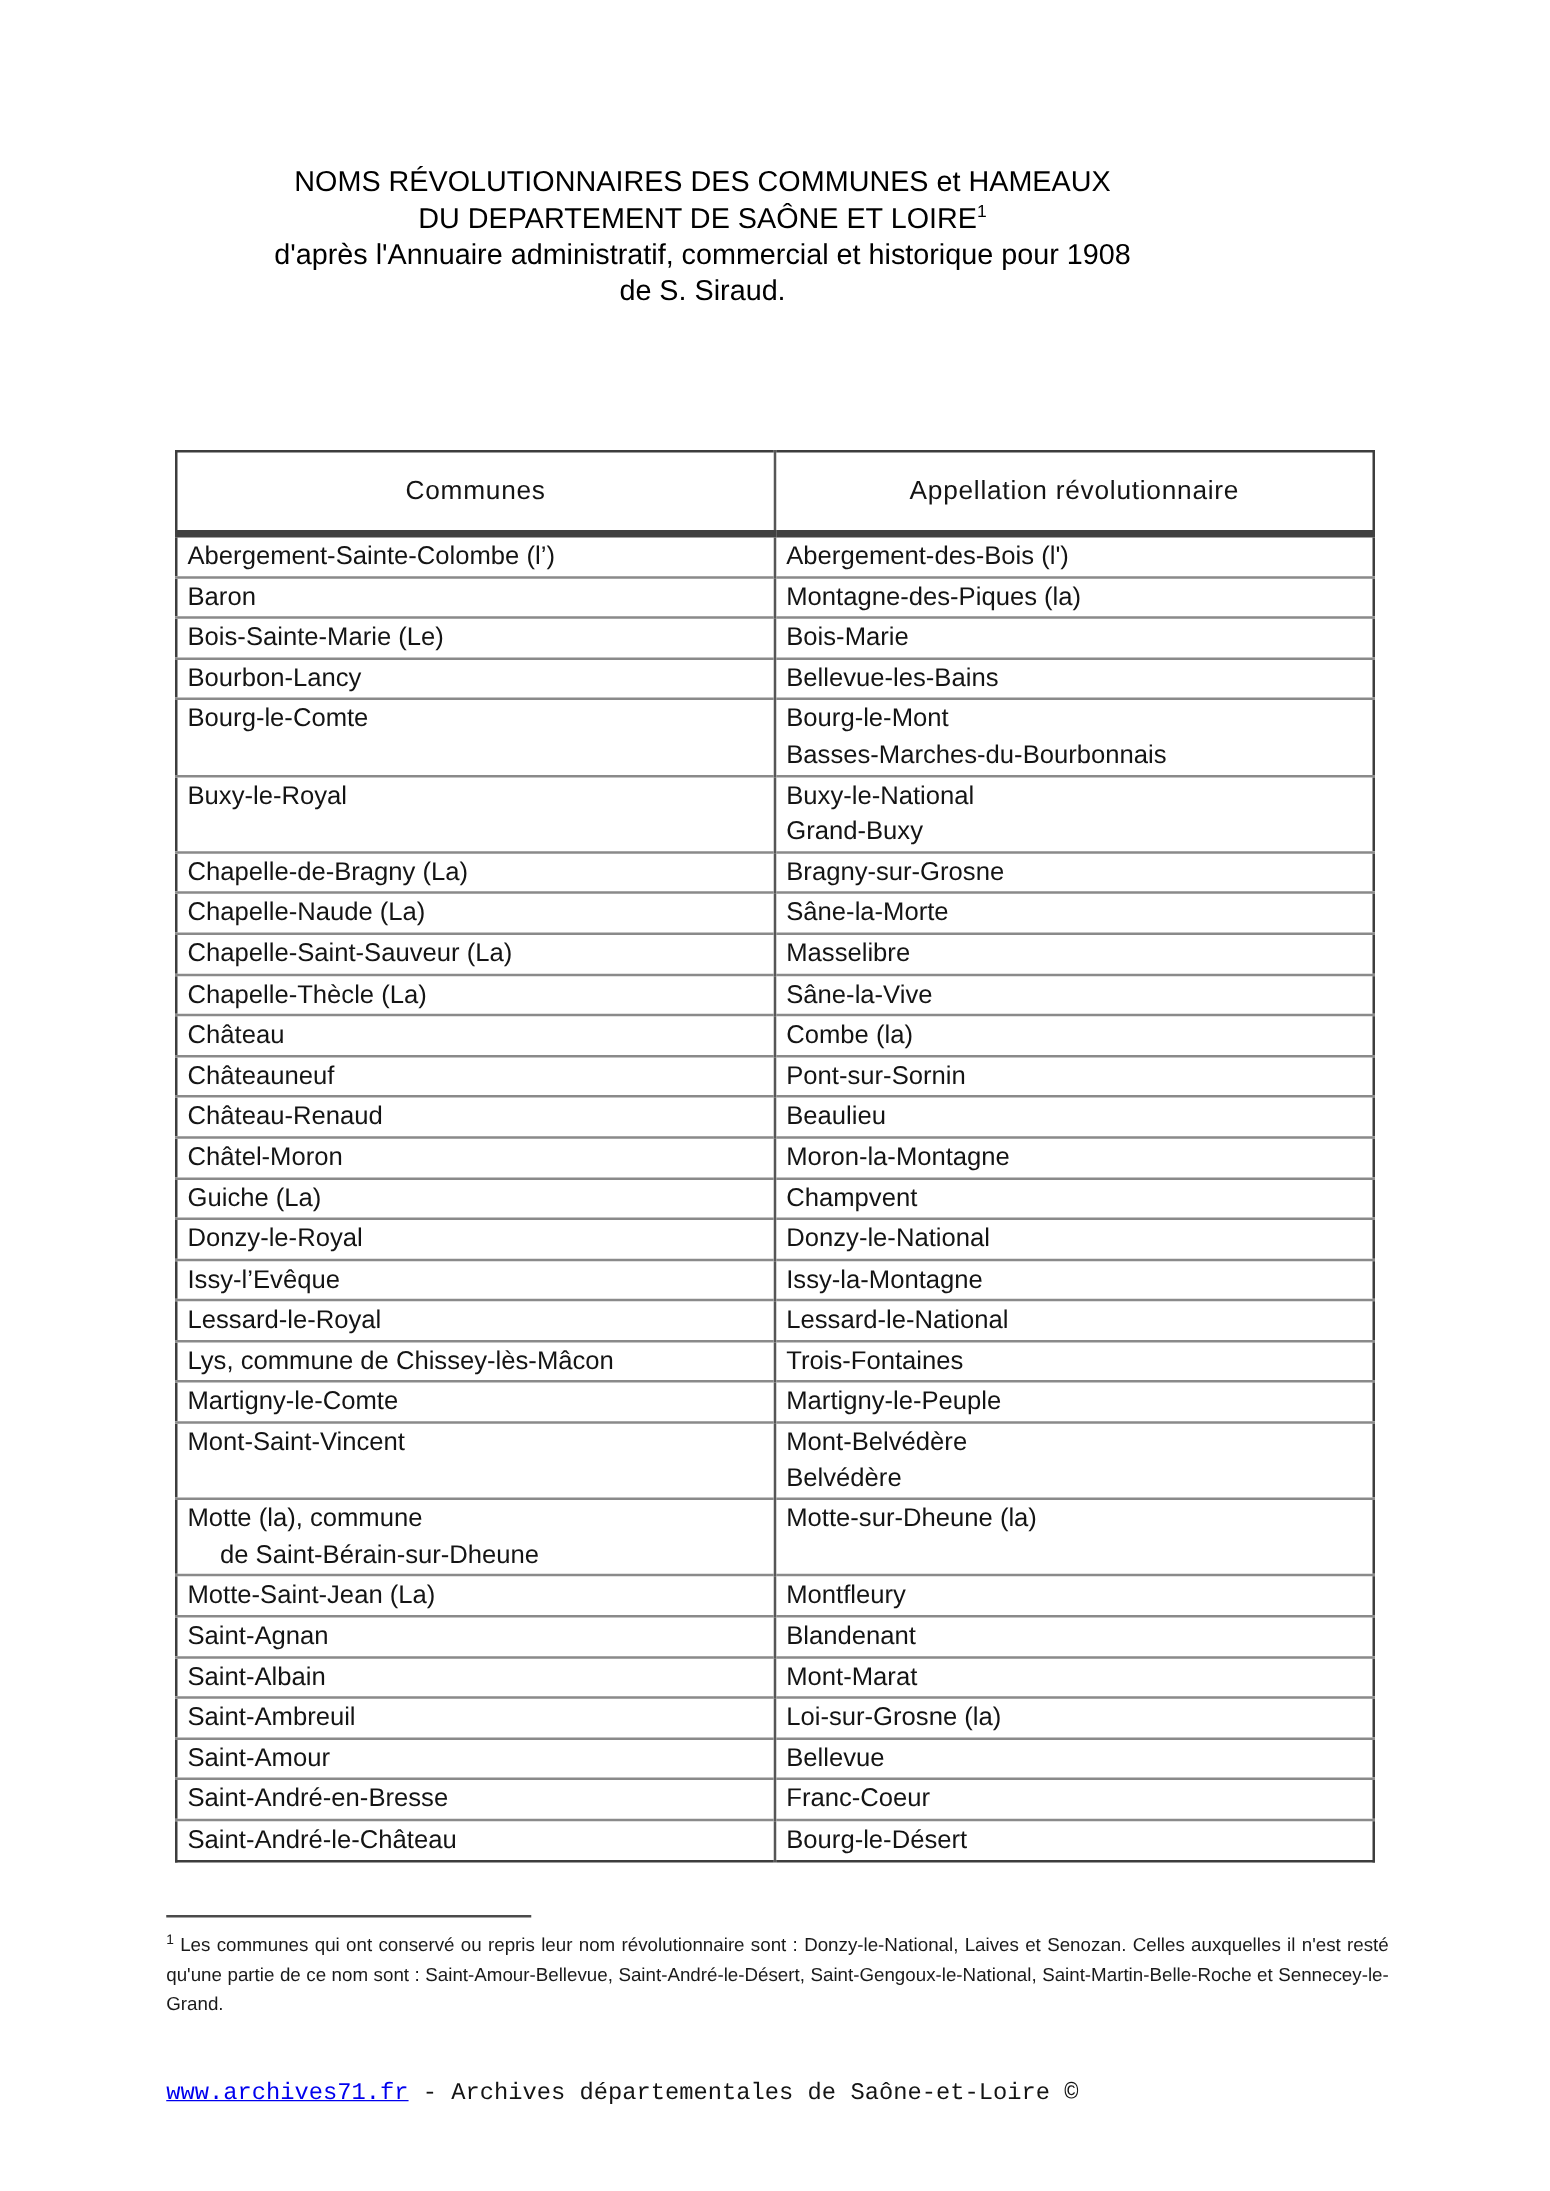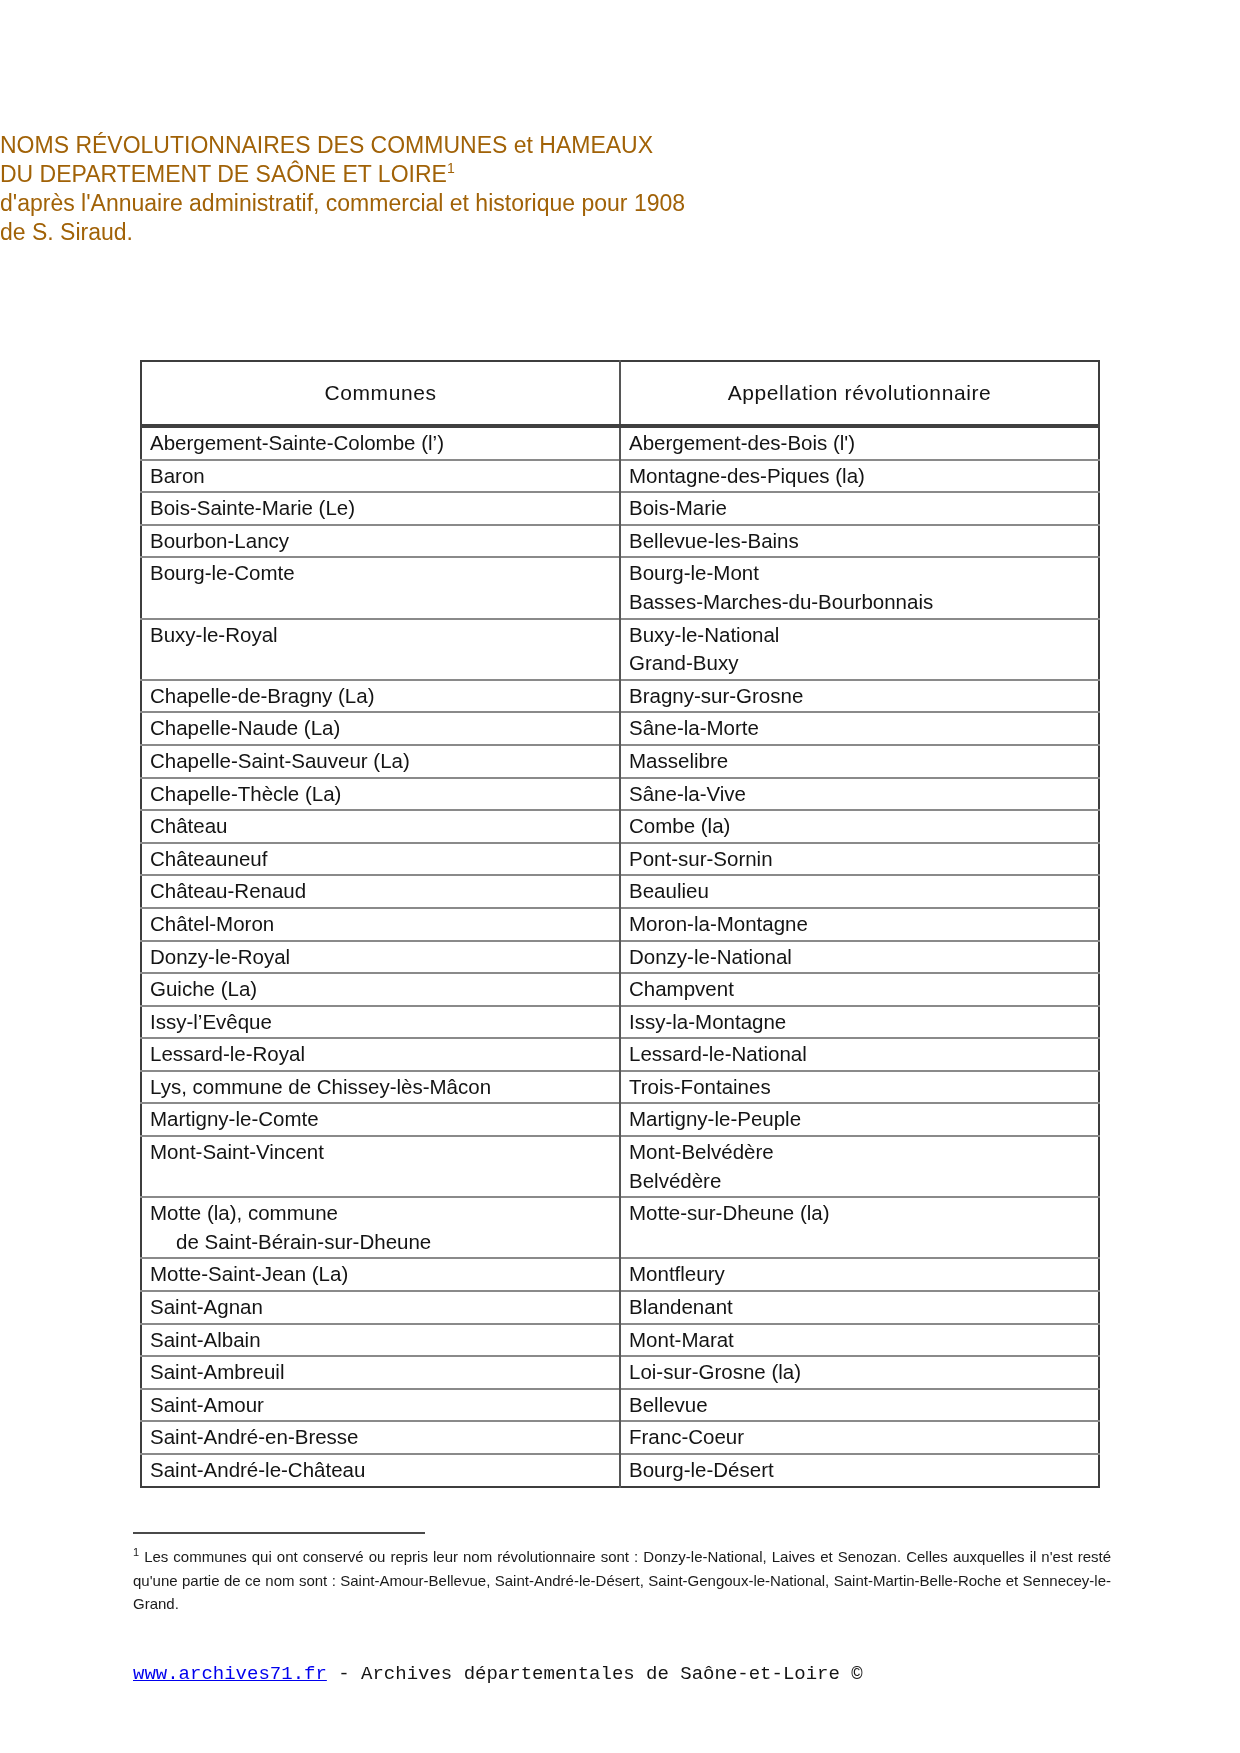--- a/index.html
+++ b/index.html
@@ -14,24 +14,24 @@
     width: 1240px;
     height: 1753px;
     background: #ffffff;
     overflow: hidden;
   }
   .title-block {
     position: absolute;
     top: 131px;
     left: 0;
     width: 1124px;
-    text-align: left;
+    text-align: center;
     font-size: 23px;
     line-height: 29px;
-    color: #a16207;
+    color: #000000;
   }
   .title-block .t-line { white-space: nowrap; }
   .title-block sup {
     font-size: 14px;
     vertical-align: super;
     line-height: 0;
   }
   table.doc-table {
     position: absolute;
     left: 140px;
@@ -41,21 +41,21 @@
     table-layout: fixed;
     border: 2px solid #3d3d3d;
   }
   table.doc-table th {
     height: 60px;
     font-weight: normal;
     font-size: 21px;
     letter-spacing: 0.6px;
     text-align: center;
     vertical-align: middle;
-    border-bottom: 4px solid #404040;
+    border-bottom: 6px solid #404040;
     color: #141414;
   }
   table.doc-table th + th,
   table.doc-table td + td {
     border-left: 2px solid #565656;
     border-radius: 18px;
   }
   table.doc-table td {
     padding: 1px 8px;
     font-size: 20.5px;
@@ -236,32 +236,32 @@
         <tr>
           <td>
             <div class="cell-line">Châtel-Moron</div>
           </td>
           <td>
             <div class="cell-line">Moron-la-Montagne</div>
           </td>
         </tr>
         <tr>
           <td>
+            <div class="cell-line">Guiche (La)</div>
+          </td>
+          <td>
+            <div class="cell-line">Champvent</div>
+          </td>
+        </tr>
+        <tr>
+          <td>
             <div class="cell-line">Donzy-le-Royal</div>
           </td>
           <td>
             <div class="cell-line">Donzy-le-National</div>
-          </td>
-        </tr>
-        <tr>
-          <td>
-            <div class="cell-line">Guiche (La)</div>
-          </td>
-          <td>
-            <div class="cell-line">Champvent</div>
           </td>
         </tr>
         <tr>
           <td>
             <div class="cell-line">Issy-l’Evêque</div>
           </td>
           <td>
             <div class="cell-line">Issy-la-Montagne</div>
           </td>
         </tr>

